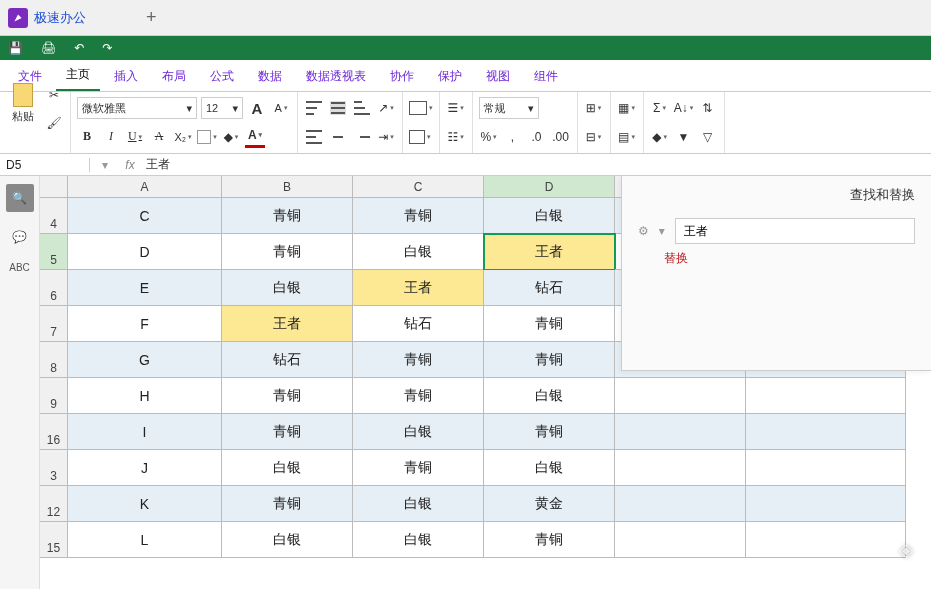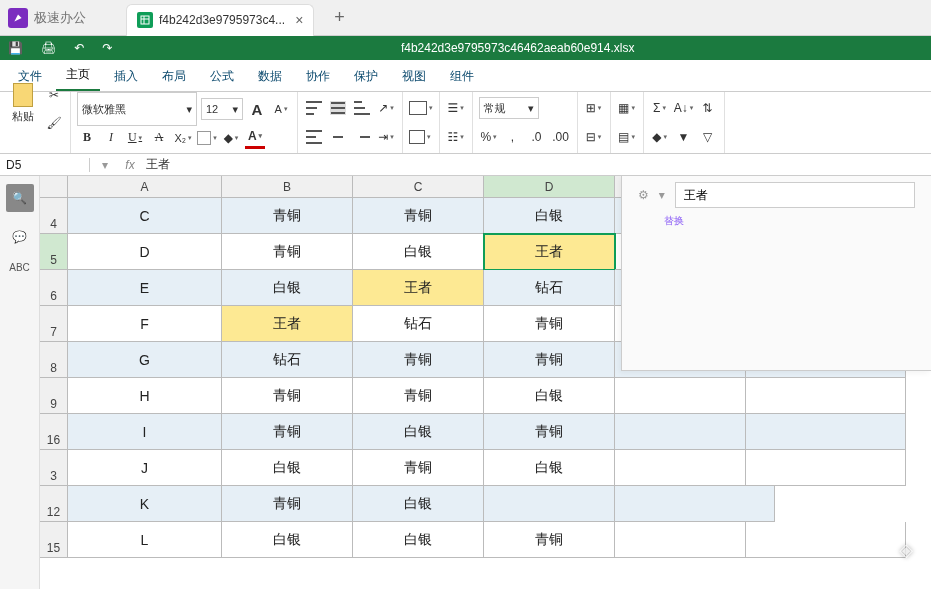--- a/index.html
+++ b/index.html
@@ -1,46 +1,46 @@
 <!DOCTYPE html>
 <html><head>
 <meta charset="utf-8">
 <style>
 * { box-sizing: border-box; margin: 0; padding: 0; }
 body { font-family: "Microsoft YaHei", Arial, sans-serif; font-size: 12px; color: #333; background: #fff; width: 931px; height: 589px; overflow: hidden; position: relative; }
 
 .titlebar { height: 36px; background: #f0f0f0; display: flex; align-items: center; border-bottom: 1px solid #d0d0d0; }
 .app-icon { width: 20px; height: 20px; margin: 0 6px 0 8px; background: #7b2cbf; border-radius: 3px; display: flex; align-items: center; justify-content: center; }
 .app-icon svg { fill: #fff; }
-.app-name { font-size: 13px; color: #737373; margin-right: 40px; }
+.app-name { font-size: 13px; color: #1d4ed8; margin-right: 40px; }
 .tab { display: flex; align-items: center; background: #fff; height: 32px; padding: 0 10px; border-radius: 6px 6px 0 0; margin-top: 4px; border: 1px solid #ddd; border-bottom: none; }
 .tab-icon { width: 16px; height: 16px; background: #0f9d58; border-radius: 2px; margin-right: 6px; display: flex; align-items: center; justify-content: center; }
 .tab-icon svg { fill: #fff; }
 .tab-name { max-width: 140px; overflow: hidden; text-overflow: ellipsis; white-space: nowrap; color: #333; }
 .tab-close { margin-left: 10px; color: #666; cursor: pointer; font-size: 14px; }
 .tab-new { margin-left: 20px; color: #666; font-size: 18px; cursor: pointer; }
 
 .pathbar { height: 24px; background: #1b7a3f; color: #fff; display: flex; align-items: center; padding: 0 8px; }
 .pathbar .left-icons { display: flex; gap: 18px; align-items: center; }
 .pathbar .left-icons span { cursor: pointer; }
 .pathbar .center { flex: 1; text-align: center; font-size: 12px; }
 
 .menubar { height: 32px; display: flex; align-items: flex-end; padding: 0 8px; border-bottom: 1px solid #ccc; gap: 4px; }
-.menu-item { padding: 6px 10px; font-size: 12px; cursor: pointer; color: #0c4a6e; }
+.menu-item { padding: 6px 10px; font-size: 12px; cursor: pointer; color: #6d28d9; }
 .menu-item.active { border-bottom: 2px solid #1b7a3f; color: #000; font-weight: 500; }
 
 .toolbar { height: 62px; display: flex; border-bottom: 1px solid #ccc; }
 .tb-group { display: flex; flex-direction: column; padding: 4px 6px; gap: 4px; border-right: 1px solid #e0e0e0; }
 .tb-row { display: flex; align-items: center; gap: 4px; height: 26px; }
 .tb-btn { min-width: 20px; height: 22px; display: flex; align-items: center; justify-content: center; cursor: pointer; color: #333; position: relative; }
 .tb-btn.dd::after { content: "▾"; font-size: 7px; color: #666; margin-left: 2px; }
 .paste-btn { display: flex; flex-direction: column; align-items: center; width: 34px; height: 52px; cursor: pointer; }
 .paste-btn .ic { width: 20px; height: 24px; background: #f8d775; border: 1px solid #c0a040; position: relative; }
 .paste-btn .lbl { font-size: 11px; margin-top: 2px; }
-.font-sel { width: 120px; height: 34px; border: 1px solid #ccc; padding: 8px 4px; font-size: 11px; display: flex; align-items: center; justify-content: space-between; }
+.font-sel { width: 120px; height: 22px; border: 1px solid #ccc; padding: 8px 4px; font-size: 11px; display: flex; align-items: center; justify-content: space-between; }
 .size-sel { width: 42px; height: 22px; border: 1px solid #ccc; padding: 0 4px; font-size: 11px; display: flex; align-items: center; justify-content: space-between; }
 .a-large { font-size: 15px; font-weight: bold; }
 .a-small { font-size: 11px; }
 .bold { font-weight: bold; font-family: Georgia; }
 .italic { font-style: italic; font-family: Georgia; }
 .under { text-decoration: underline; font-family: Georgia; }
 .strike { text-decoration: line-through; font-family: Georgia; }
 .sub { font-size: 11px; }
 .fillc { width: 14px; height: 14px; border: 1px solid #999; }
 .fontc { border-bottom: 3px solid #c00; font-weight: bold; }
@@ -72,65 +72,54 @@
 .cell { height: 36px; border-right: 1px solid #bbb; border-bottom: 1px solid #bbb; display: flex; align-items: center; justify-content: center; font-size: 14px; color: #222; }
 .cell.band { background: #e6eff6; }
 .cell.hl { background: #fde993; }
 .cell.active { outline: 2px solid #0f9d58; outline-offset: -1px; }
 
 .find-panel { position: absolute; top: 0; right: 0; width: 310px; height: 195px; background: #fafafa; border-left: 1px solid #ccc; border-bottom: 1px solid #ccc; box-shadow: -2px 2px 6px rgba(0,0,0,0.05); }
 .find-title { text-align: right; padding: 10px 16px 8px 16px; font-size: 13px; color: #333; }
 .find-row { display: flex; align-items: center; padding: 6px 16px; gap: 10px; }
 .find-row .gear { color: #999; }
 .find-input { flex: 1; height: 26px; border: 1px solid #ccc; padding: 0 8px; font-size: 12px; }
-.replace-lbl { padding: 0 16px 0 42px; font-size: 10px; color: #8b5cf6; }
+.replace-lbl { padding: 0 16px 0 42px; font-size: 12px; color: #b91c1c; }
 
 .watermark { position: absolute; right: 18px; bottom: 28px; color: rgba(255,255,255,0.75); font-size: 18px; pointer-events: none; text-shadow: 0 0 4px rgba(0,0,0,0.4); display: flex; align-items: center; gap: 6px; }
 </style>
 </head>
 <body>
 
 <div class="titlebar">
   <div class="app-icon">
       <svg width="12" height="12" viewBox="0 0 10 10">
         <path d="M2 8 L5 2 L8 5 Z"></path>
       </svg>
     </div>
   <div class="app-name">极速办公</div>
-  <div class="tab">
-    <div class="tab-icon">
-        <svg width="10" height="10" viewBox="0 0 10 10">
-          <rect x="1" y="1" width="8" height="8" fill="none" stroke="#fff" stroke-width="1"></rect>
-          <line x1="1" y1="4" x2="9" y2="4" stroke="#fff"></line>
-          <line x1="4" y1="1" x2="4" y2="9" stroke="#fff"></line>
-        </svg>
-      </div>
-    <div class="tab-name">f4b242d3e9795973c4...</div>
-    <div class="tab-close">×</div>
-  </div>
   <div class="tab-new">+</div>
 </div>
 
 <div class="pathbar">
   <div class="left-icons">
     <span>💾</span>
     <span>🖨</span>
     <span>↶</span>
     <span>↷</span>
   </div>
-  <div class="center">f4b242d3e9795973c46462aeab60e914.xlsx</div>
 </div>
 
 <div class="menubar">
   <div class="menu-item">文件</div>
   <div class="menu-item active">主页</div>
   <div class="menu-item">插入</div>
   <div class="menu-item">布局</div>
   <div class="menu-item">公式</div>
   <div class="menu-item">数据</div>
+  <div class="menu-item">数据透视表</div>
   <div class="menu-item">协作</div>
   <div class="menu-item">保护</div>
   <div class="menu-item">视图</div>
   <div class="menu-item">组件</div>
 </div>
 
 <div class="toolbar">
   <div class="tb-group">
     <div class="tb-row">
       <div class="paste-btn">
@@ -380,34 +369,36 @@
           <div class="cell" style="width: 131px;">白银</div>
           <div class="cell" style="width: 131px;">青铜</div>
           <div class="cell" style="width: 131px;">白银</div>
           <div class="cell" style="width: 131px;"></div>
           <div class="cell" style="width: 160px;"></div>
         </div>
         <div class="crow">
           <div class="cell band" style="width: 154px;">K</div>
           <div class="cell band" style="width: 131px;">青铜</div>
           <div class="cell band" style="width: 131px;">白银</div>
+          <div class="cell band" style="width: 131px;">黄金</div>
           <div class="cell band" style="width: 131px;"></div>
           <div class="cell band" style="width: 160px;"></div>
         </div>
         <div class="crow">
           <div class="cell" style="width: 154px;">L</div>
           <div class="cell" style="width: 131px;">白银</div>
           <div class="cell" style="width: 131px;">白银</div>
           <div class="cell" style="width: 131px;">青铜</div>
           <div class="cell" style="width: 131px;"></div>
           <div class="cell" style="width: 160px;"></div>
         </div>
       </div>
 
     <div class="find-panel">
+      <div class="find-title">查找和替换</div>
       <div class="find-row">
         <span class="gear">⚙</span>
         <span style="color:#999">▾</span>
         <input class="find-input" value="王者" style="">
       </div>
       <div class="replace-lbl">替换</div>
     </div>
   </div>
 </div>
 

